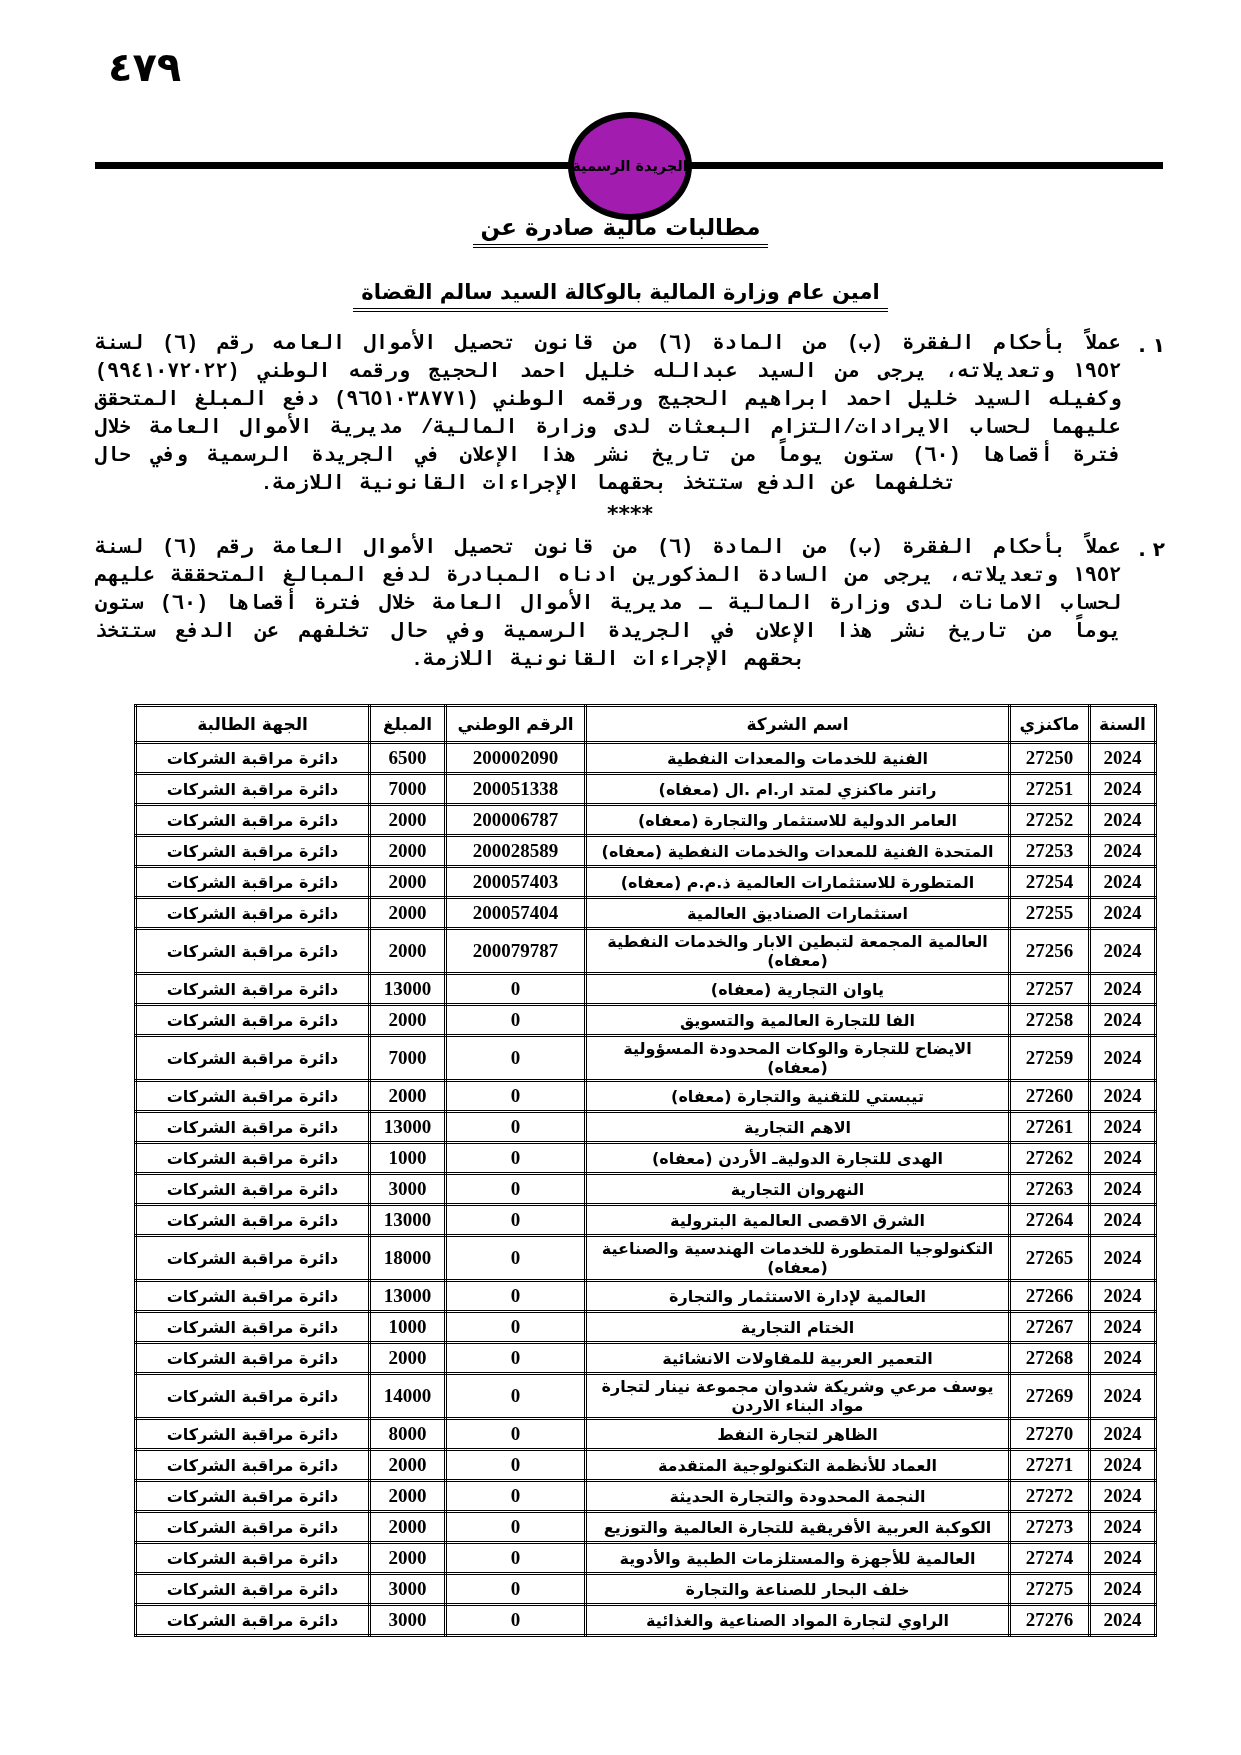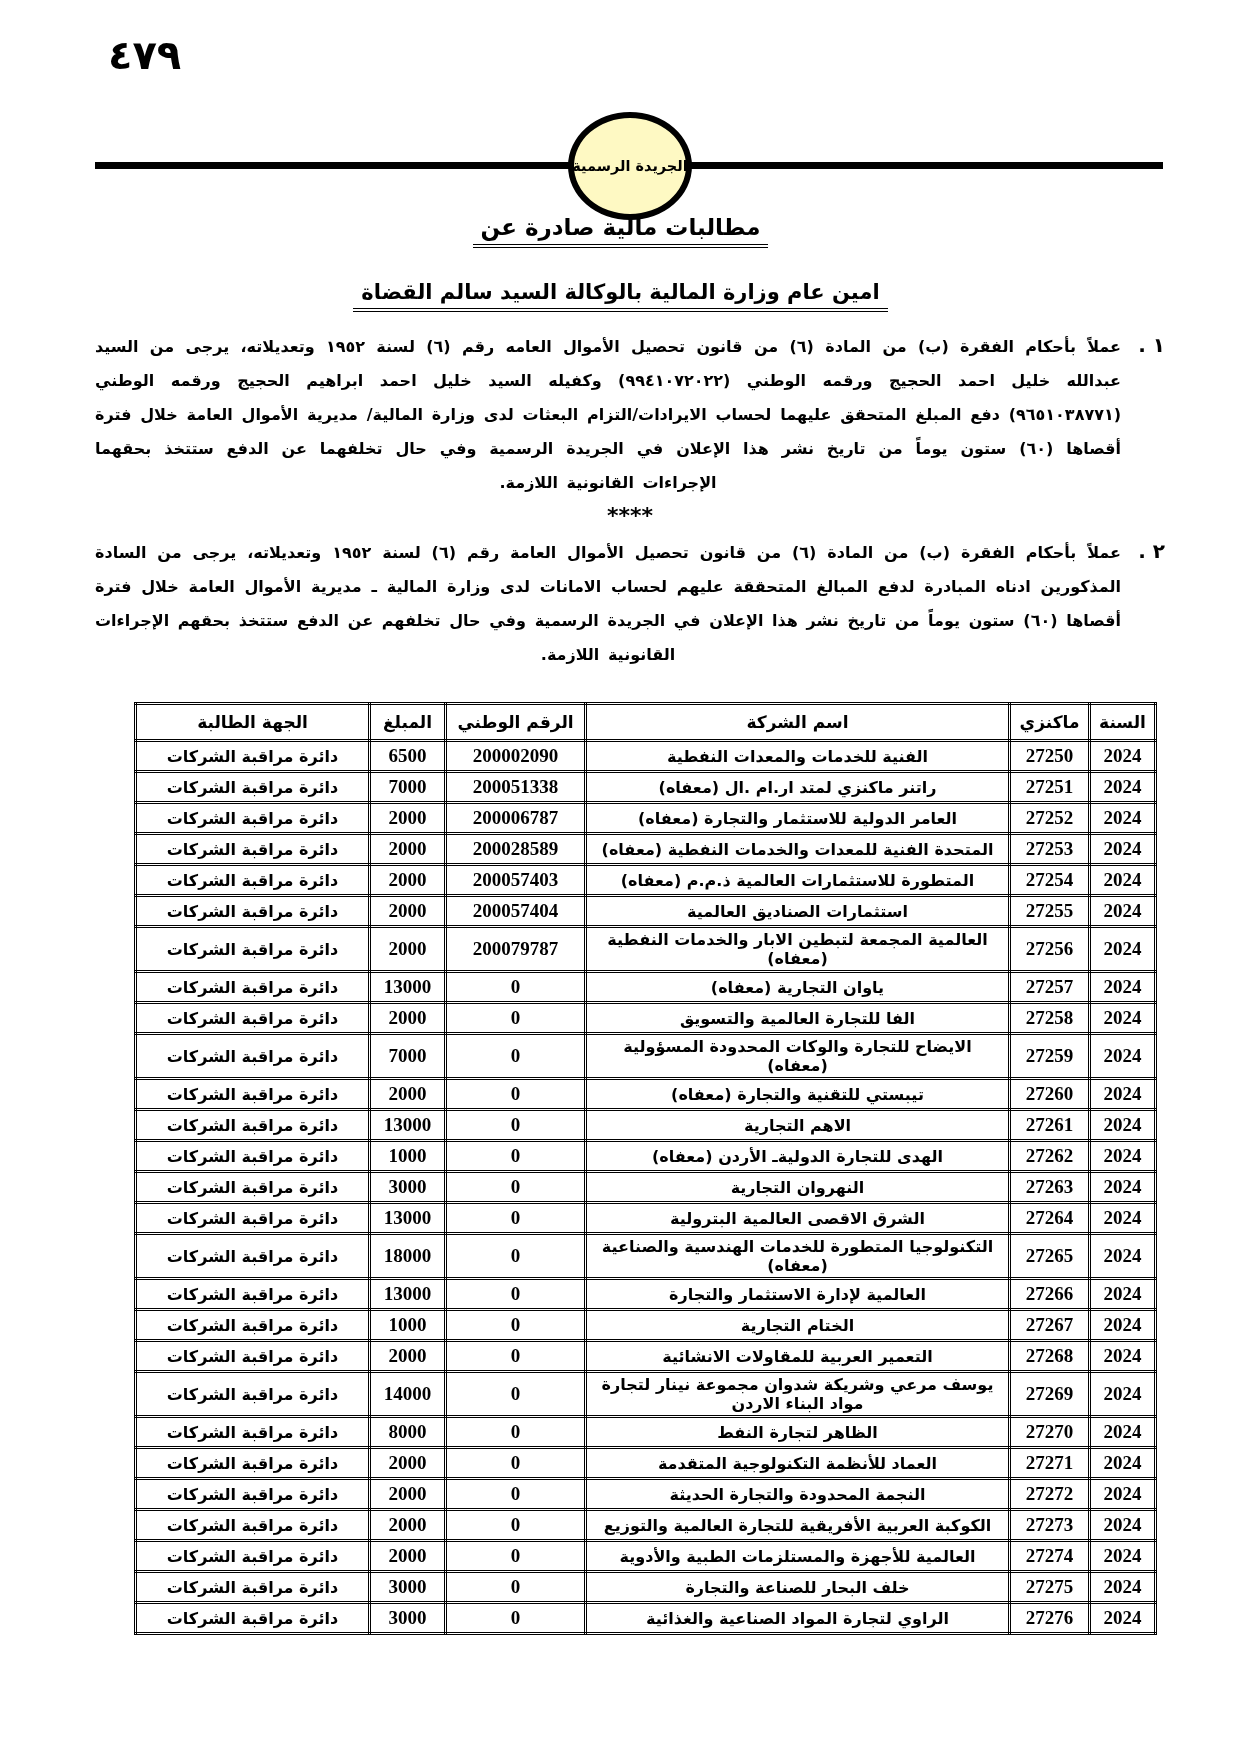--- a/index.html
+++ b/index.html
@@ -9,21 +9,21 @@
     height: 1755px;
     background: #ffffff;
     color: #000000;
     font-family: "DejaVu Sans", sans-serif;
     overflow: hidden;
   }
 
   
   .page-number {
     position: absolute;
-    top: 32px;
+    top: 44px;
     left: 108px;
     font-size: 40px;
     font-weight: bold;
     direction: rtl;
     letter-spacing: 2px;
   }
   .rule {
     position: absolute;
     top: 162px;
     left: 95px;
@@ -31,21 +31,21 @@
     height: 7px;
     background: #000;
   }
   .emblem {
     position: absolute;
     top: 112px;
     left: 568px;
     width: 124px;
     height: 108px;
     box-sizing: border-box;
-    background: #fef9c3;
+    background: #a21caf;
     border: 6px solid #000;
     border-radius: 50%;
     display: flex;
     align-items: center;
     justify-content: center;
     z-index: 2;
   }
   .emblem span {
     font-size: 14.5px;
     font-weight: bold;
@@ -90,26 +90,27 @@
     margin-bottom: 6px;
   }
   .para-num {
     flex: 0 0 44px;
     font-size: 20px;
     font-weight: bold;
     padding-top: 3px;
   }
   .para-text {
     flex: 1;
-    font-size: 16px;
-    font-weight: bold;
-    line-height: 34px;
+    font-size: 20px;
+    font-weight: bold;
+    line-height: 28px;
     text-align: justify;
     text-align-last: center;
     word-spacing: 3px;
+    font-family: Liberation Mono, monospace;
   }
   .stars {
     text-align: center;
     font-size: 22px;
     font-weight: bold;
     line-height: 20px;
     margin: 2px 0 10px;
     direction: ltr;
   }
 

